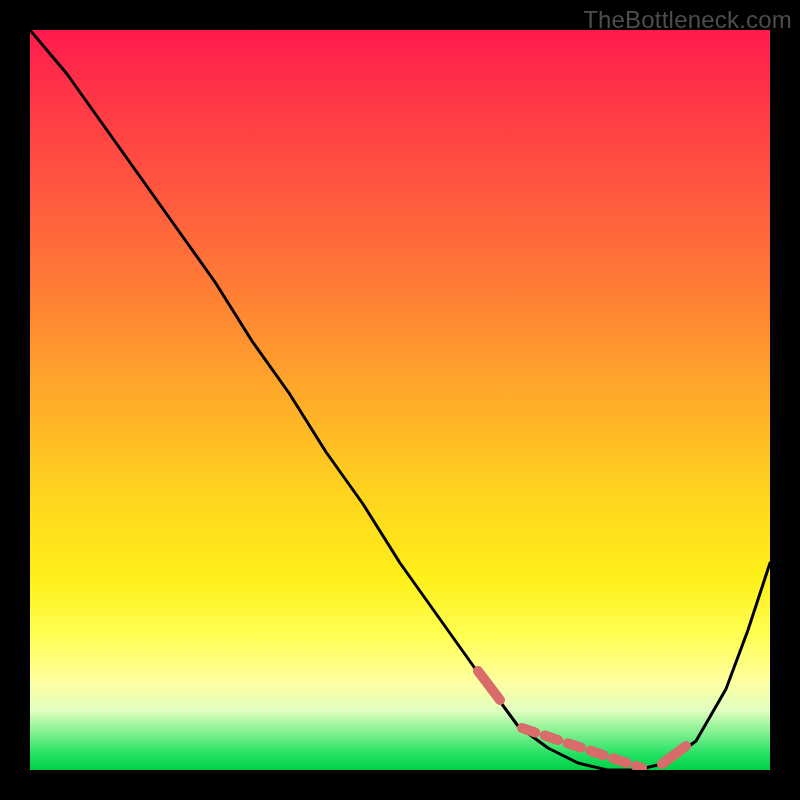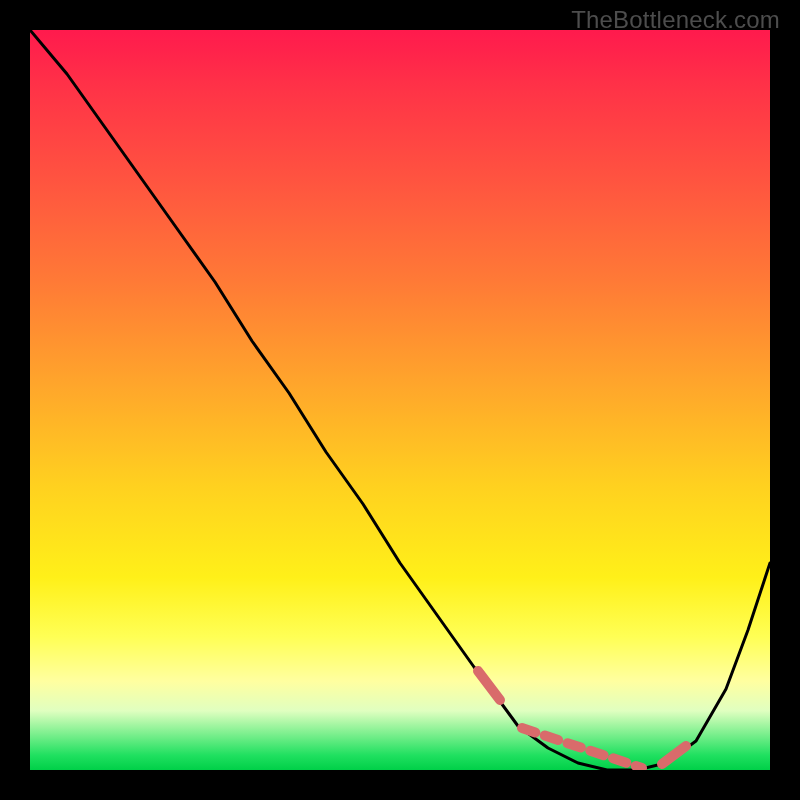--- a/index.html
+++ b/index.html
@@ -39,21 +39,21 @@
       #ffffa0 88%,
       #e0ffc0 92%,
       #80f090 95%,
       #20e060 98%,
       #00d048 100%
     );
   }
   .watermark {
     position: absolute;
     top: 6px;
-    right: 20px;
+    right: 8px;
     color: #4d4d4d;
     font-size: 24px;
     font-weight: 500;
     letter-spacing: 0.2px;
     user-select: none;
   }
   svg.curve {
     position: absolute;
     left: 30px;
     top: 30px;

